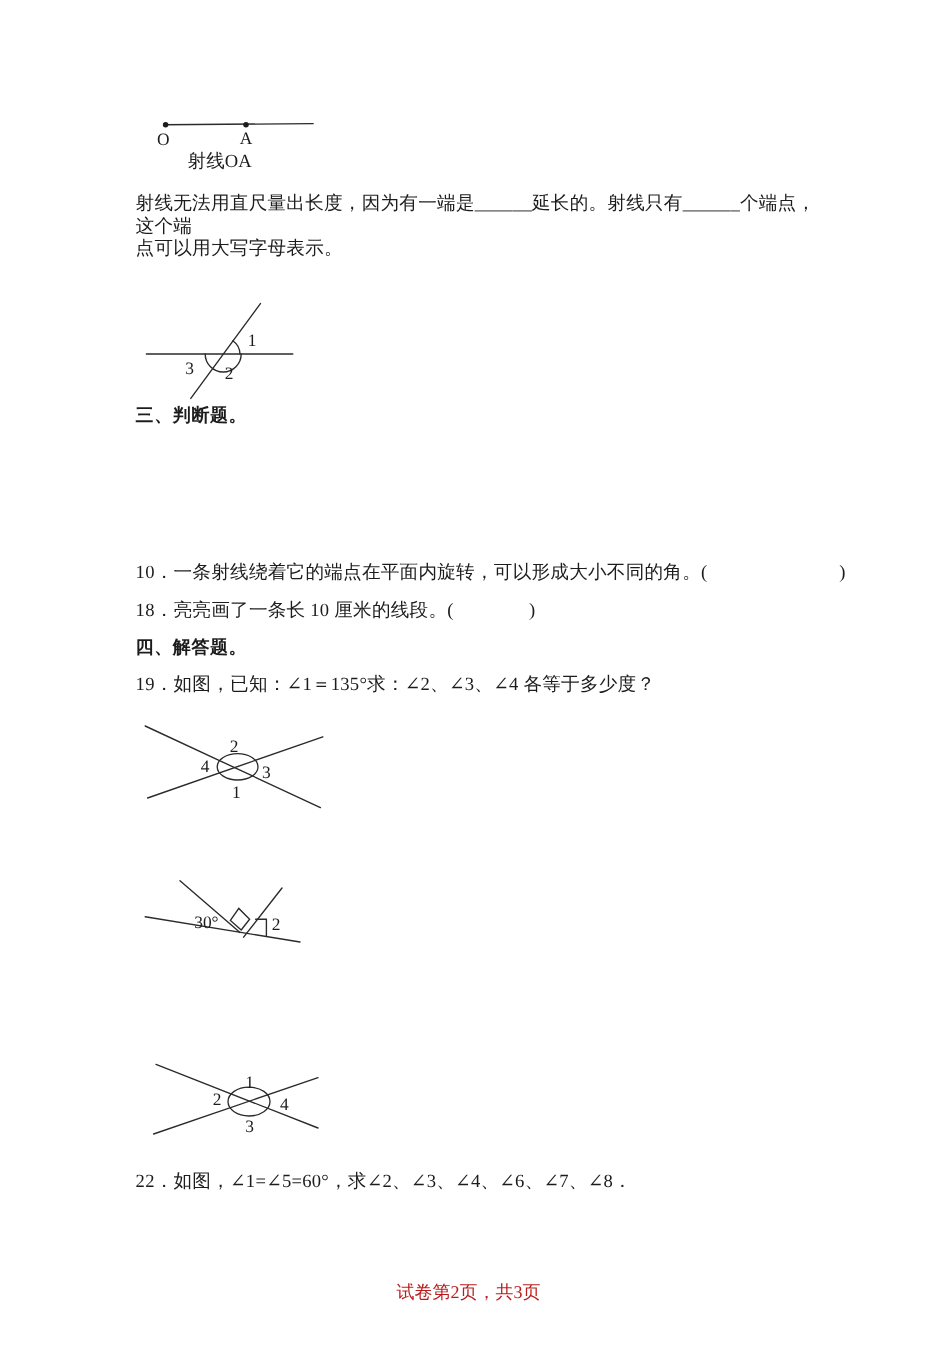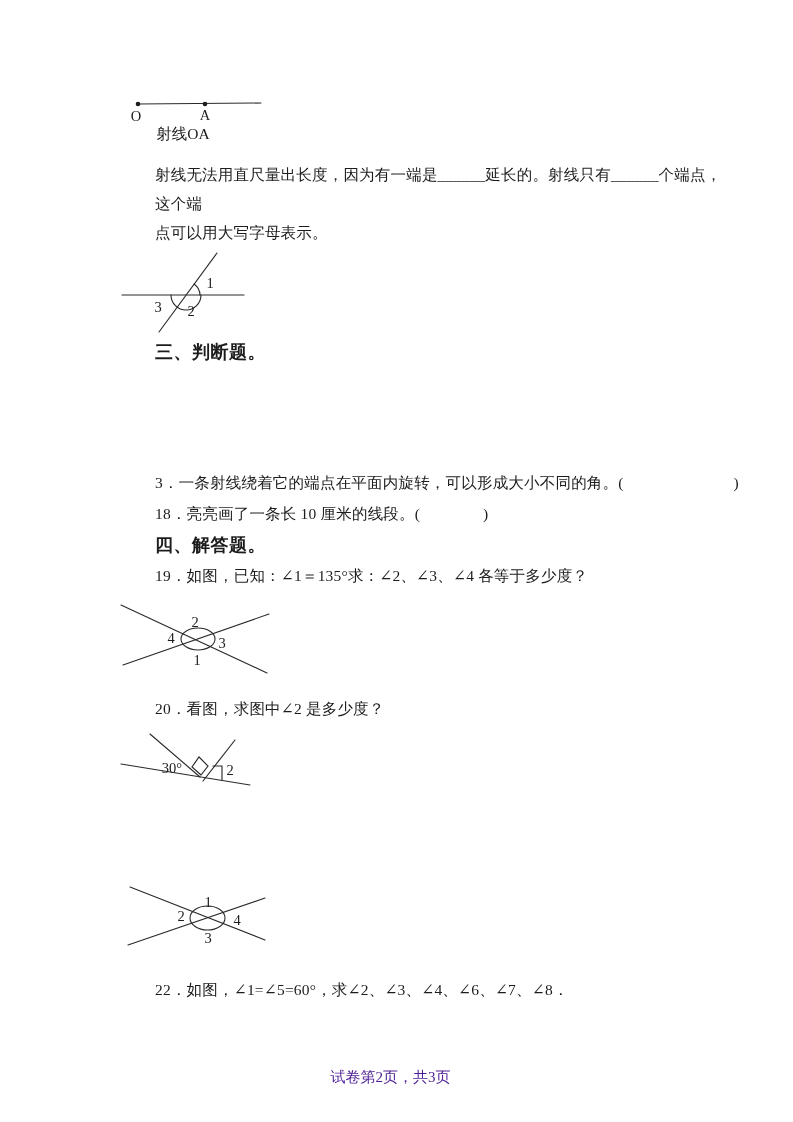--- a/index.html
+++ b/index.html
@@ -1,25 +1,25 @@
 <!DOCTYPE html>
 <html><head>
 <meta charset="utf-8">
 <style>
   html,body{margin:0;padding:0;background:#ffffff;}
   .page{position:relative;width:793px;height:1122px;background:#ffffff;
         font-family:"Liberation Serif","DejaVu Serif",serif;color:#1c1c1c;overflow:hidden;}
-  .t{position:absolute;left:113px;font-size:15.5px;line-height:29px;white-space:pre-wrap;letter-spacing:.2px;margin-left:42px;}
-  .h{font-weight:bold;font-size:18px;letter-spacing:.5px;}
+  .t{position:absolute;left:113px;font-size:15.5px;line-height:19px;white-space:pre-wrap;letter-spacing:.2px;}
+  .h{font-weight:bold;font-size:15px;letter-spacing:.5px;}
   .d{position:absolute;}
   .d line,.d path,.d polyline{stroke:#2b2b2b;stroke-width:1.15;fill:none;stroke-linecap:round;}
   .d ellipse{stroke:#2b2b2b;stroke-width:1.1;fill:none;}
   .d circle{fill:#1c1c1c;stroke:none;}
   .d text{font-size:14.5px;fill:#1c1c1c;font-family:"Liberation Serif","DejaVu Serif",serif;}
-  .footer{position:absolute;left:0;right:12px;top:1068px;text-align:center;font-size:15px;color:#4c1d95;}
+  .footer{position:absolute;left:0;right:12px;top:1068px;text-align:center;font-size:15px;color:#b91c1c;}
 </style>
 </head>
 <body>
 
 <div class="page">
 
   <svg class="d" style="left:125px;top:90px" width="155" height="60" viewBox="0 0 155 60">
     <line x1="12" y1="14" x2="136" y2="13"></line>
     <circle cx="13" cy="14" r="2.3"></circle>
     <circle cx="80" cy="14" r="2.3"></circle>
@@ -37,38 +37,37 @@
     <line x1="97" y1="5" x2="39" y2="84"></line>
     <path d="M 51 47 A 15 15 0 0 0 81 47"></path>
     <path d="M 74 36 A 14 14 0 0 1 80 47"></path>
     <text x="90" y="40" text-anchor="middle">1</text>
     <text x="38" y="64" text-anchor="middle">3</text>
     <text x="71" y="68" text-anchor="middle">2</text>
   </svg>
 
   <div class="t h" style="top:338px">三、判断题。</div>
 
-  <div class="t" style="top:468px">3．一条射线绕着它的端点在平面内旋转，可以形成大小不同的角。(　　　　　　　)</div>
+  <div class="t" style="top:468px">10．一条射线绕着它的端点在平面内旋转，可以形成大小不同的角。(　　　　　　　)</div>
   <div class="t" style="top:499px">18．亮亮画了一条长 10 厘米的线段。(　　　　)</div>
 
   <div class="t h" style="top:531px">四、解答题。</div>
 
   <div class="t" style="top:561px">19．如图，已知：∠1＝135°求：∠2、∠3、∠4 各等于多少度？</div>
 
   <svg class="d" style="left:115px;top:597px" width="162" height="90" viewBox="0 0 162 90">
     <line x1="6" y1="8" x2="152" y2="76"></line>
     <line x1="8" y1="68" x2="154" y2="17"></line>
     <ellipse cx="83" cy="42" rx="17" ry="11"></ellipse>
     <text x="80" y="30" text-anchor="middle">2</text>
     <text x="56" y="46" text-anchor="middle">4</text>
     <text x="107" y="51" text-anchor="middle">3</text>
     <text x="82" y="68" text-anchor="middle">1</text>
   </svg>
 
-  <div class="t" style="top:694px">20．看图，求图中∠2 是多少度？</div>
 
   <svg class="d" style="left:118px;top:728px" width="142" height="70" viewBox="0 0 142 70">
     <line x1="3" y1="36" x2="132" y2="57"></line>
     <line x1="82" y1="49" x2="32" y2="6"></line>
     <line x1="85" y1="53" x2="117" y2="12"></line>
     <path d="M 83 47 L 74 39 L 81 29 L 90 38 Z"></path>
     <polyline points="95,38 104,38 104,52"></polyline>
     <text x="54" y="45" text-anchor="middle">30°</text>
     <text x="112" y="47" text-anchor="middle">2</text>
   </svg>

